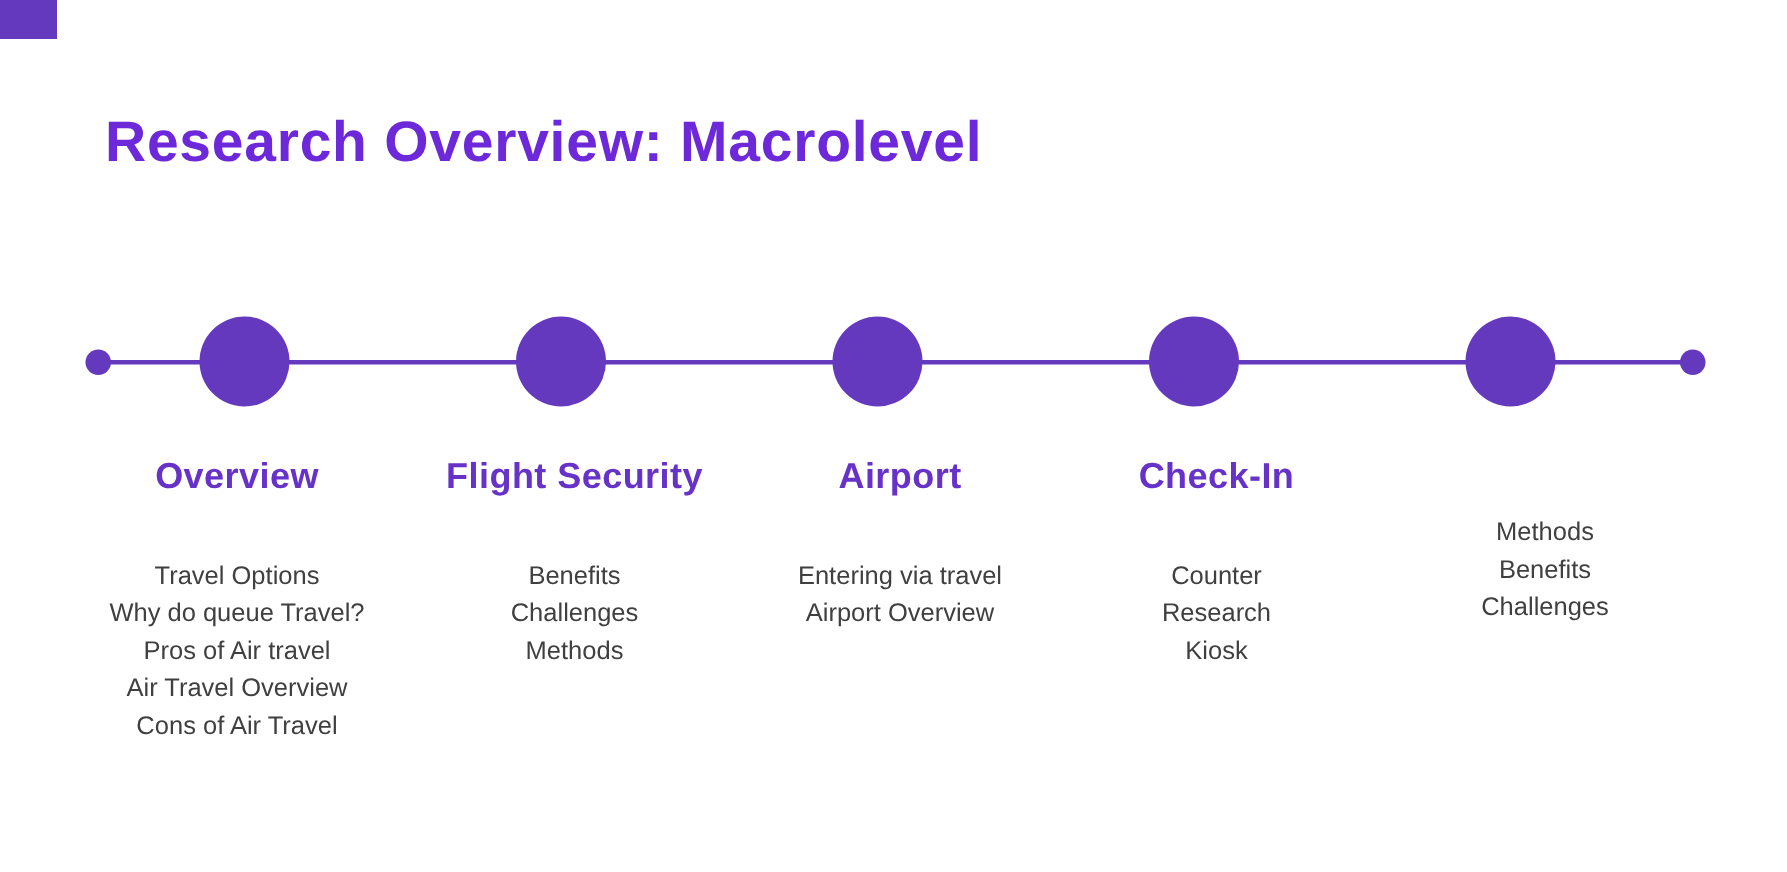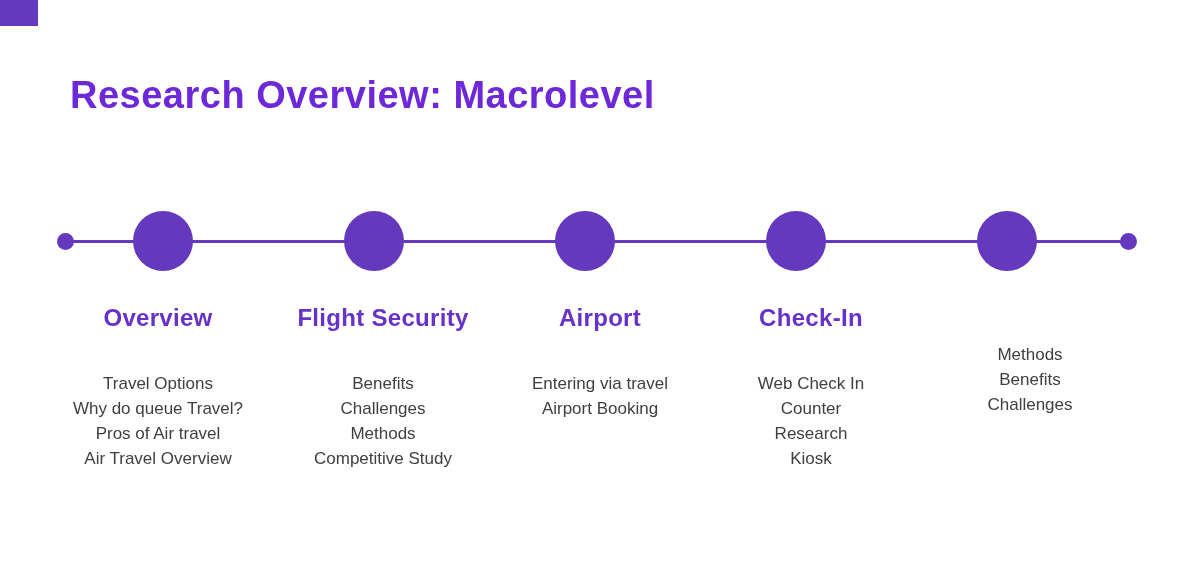--- a/index.html
+++ b/index.html
@@ -104,45 +104,44 @@
 <div class="node n4"></div>
 <div class="node n5"></div>
 
 <section class="col c1">
   <h2 class="stage-heading">Overview</h2>
   <ul class="stage-items">
     <li>Travel Options</li>
     <li>Why do queue Travel?</li>
     <li>Pros of Air travel</li>
     <li>Air Travel Overview</li>
+    <li>Cons of Air Travel</li>
   </ul>
 </section>
 
 <section class="col c2">
   <h2 class="stage-heading">Flight Security</h2>
   <ul class="stage-items">
     <li>Benefits</li>
     <li>Challenges</li>
     <li>Methods</li>
-    <li>Competitive Study</li>
   </ul>
 </section>
 
 <section class="col c3">
   <h2 class="stage-heading">Airport</h2>
   <ul class="stage-items">
     <li>Entering via travel</li>
-    <li>Airport Booking</li>
+    <li>Airport Overview</li>
   </ul>
 </section>
 
 <section class="col c4">
   <h2 class="stage-heading">Check-In</h2>
   <ul class="stage-items">
-    <li>Web Check In</li>
     <li>Counter</li>
     <li>Research</li>
     <li>Kiosk</li>
   </ul>
 </section>
 
 <section class="col c5">
   <ul class="stage-items">
     <li>Methods</li>
     <li>Benefits</li>

